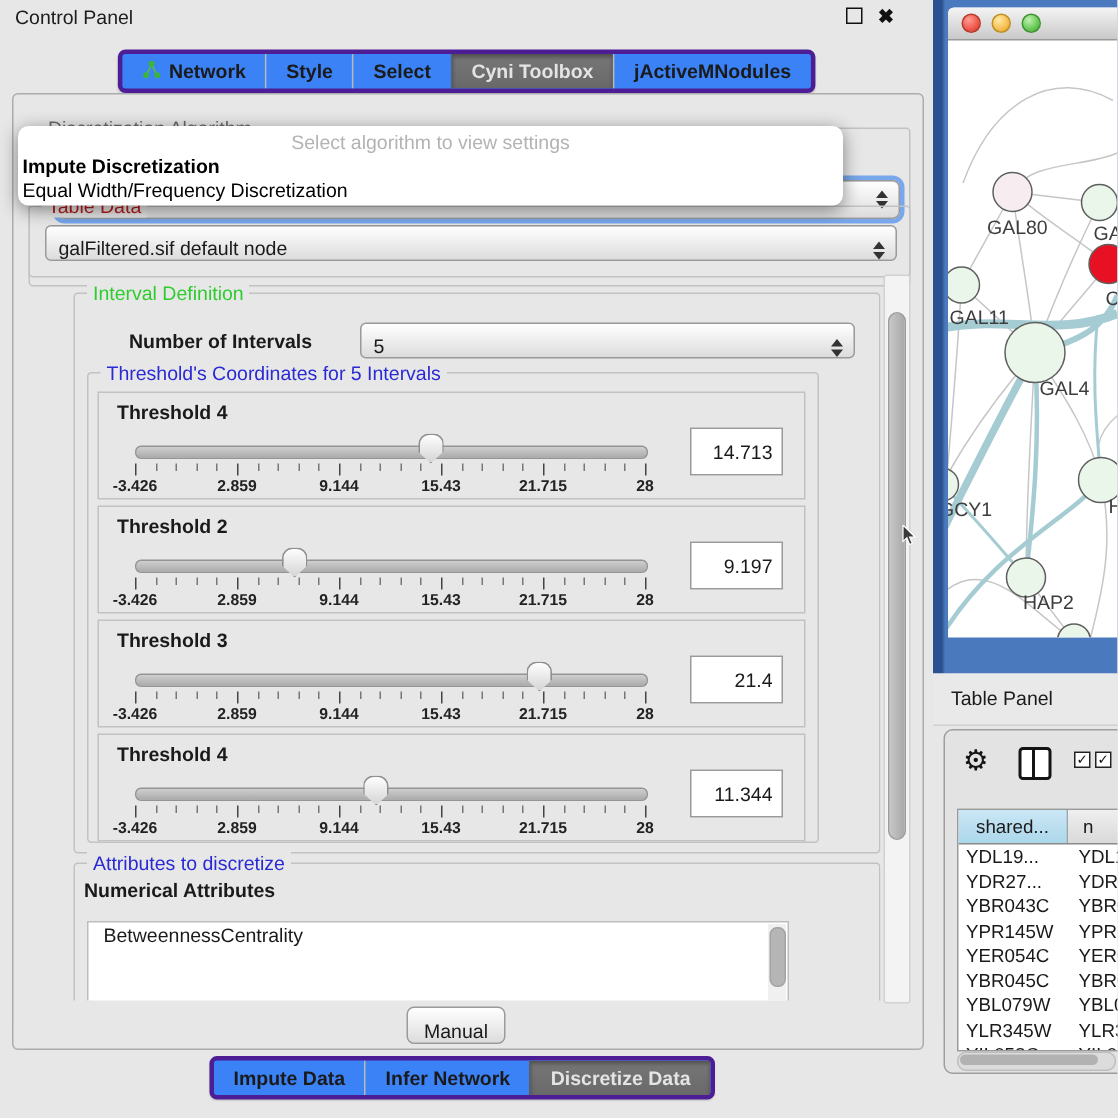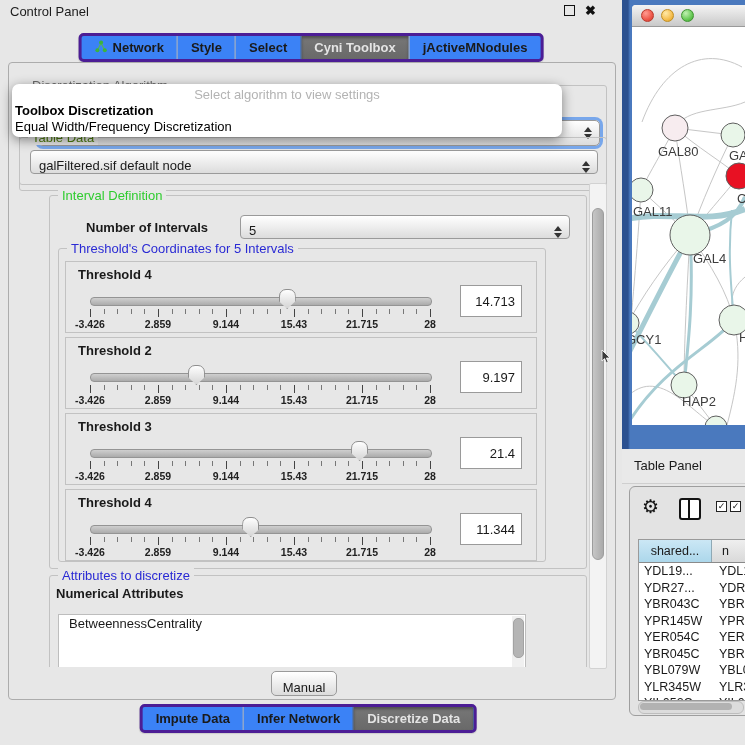--- a/index.html
+++ b/index.html
@@ -178,21 +178,21 @@
       <span class="group-label lbl-dim">Discretization Algorithm</span>
       <div class="abs combo-behind">
         <span class="arrows">
             <span class="arr-up"></span>
             <span class="arr-dn"></span>
           </span>
       </div>
     </div>
 
     <div class="group" style="left:10px;top:74px;width:586px;height:46px;">
-      <span class="group-label" style="color:#4d7c0f;">Table Data</span>
+      <span class="group-label" style="color:#b91c1c;">Table Data</span>
       <div class="aqua" style="position:absolute;left:10px;top:12px;width:566px;height:22px;">
         <span class="txt">galFiltered.sif default node</span>
         <span class="arrows">
             <span class="arr-up"></span>
             <span class="arr-dn"></span>
           </span>
       </div>
     </div>
 
     <div class="abs scrollview">
@@ -397,21 +397,21 @@
     <div class="seg">
         <span>Infer Network</span>
       </div>
     <div class="seg sel">
         <span>Discretize Data</span>
       </div>
   </div>
 
   <div class="abs popup">
     <div class="popup-hint">Select algorithm to view settings</div>
-    <div class="popup-item bold">Toolbox Discretization</div>
+    <div class="popup-item bold">Impute Discretization</div>
     <div class="popup-item">Equal Width/Frequency Discretization</div>
   </div>
 
   <div class="abs cursor">
     <svg width="11" height="15" viewBox="0 0 11 15">
       <polygon points="1,0 1,11 3.6,8.6 5.4,13 7.2,12.2 5.4,8 9,8" fill="#3a3a3a" stroke="#fff" stroke-width="0.8"></polygon>
     </svg>
   </div>
 </div>
 

